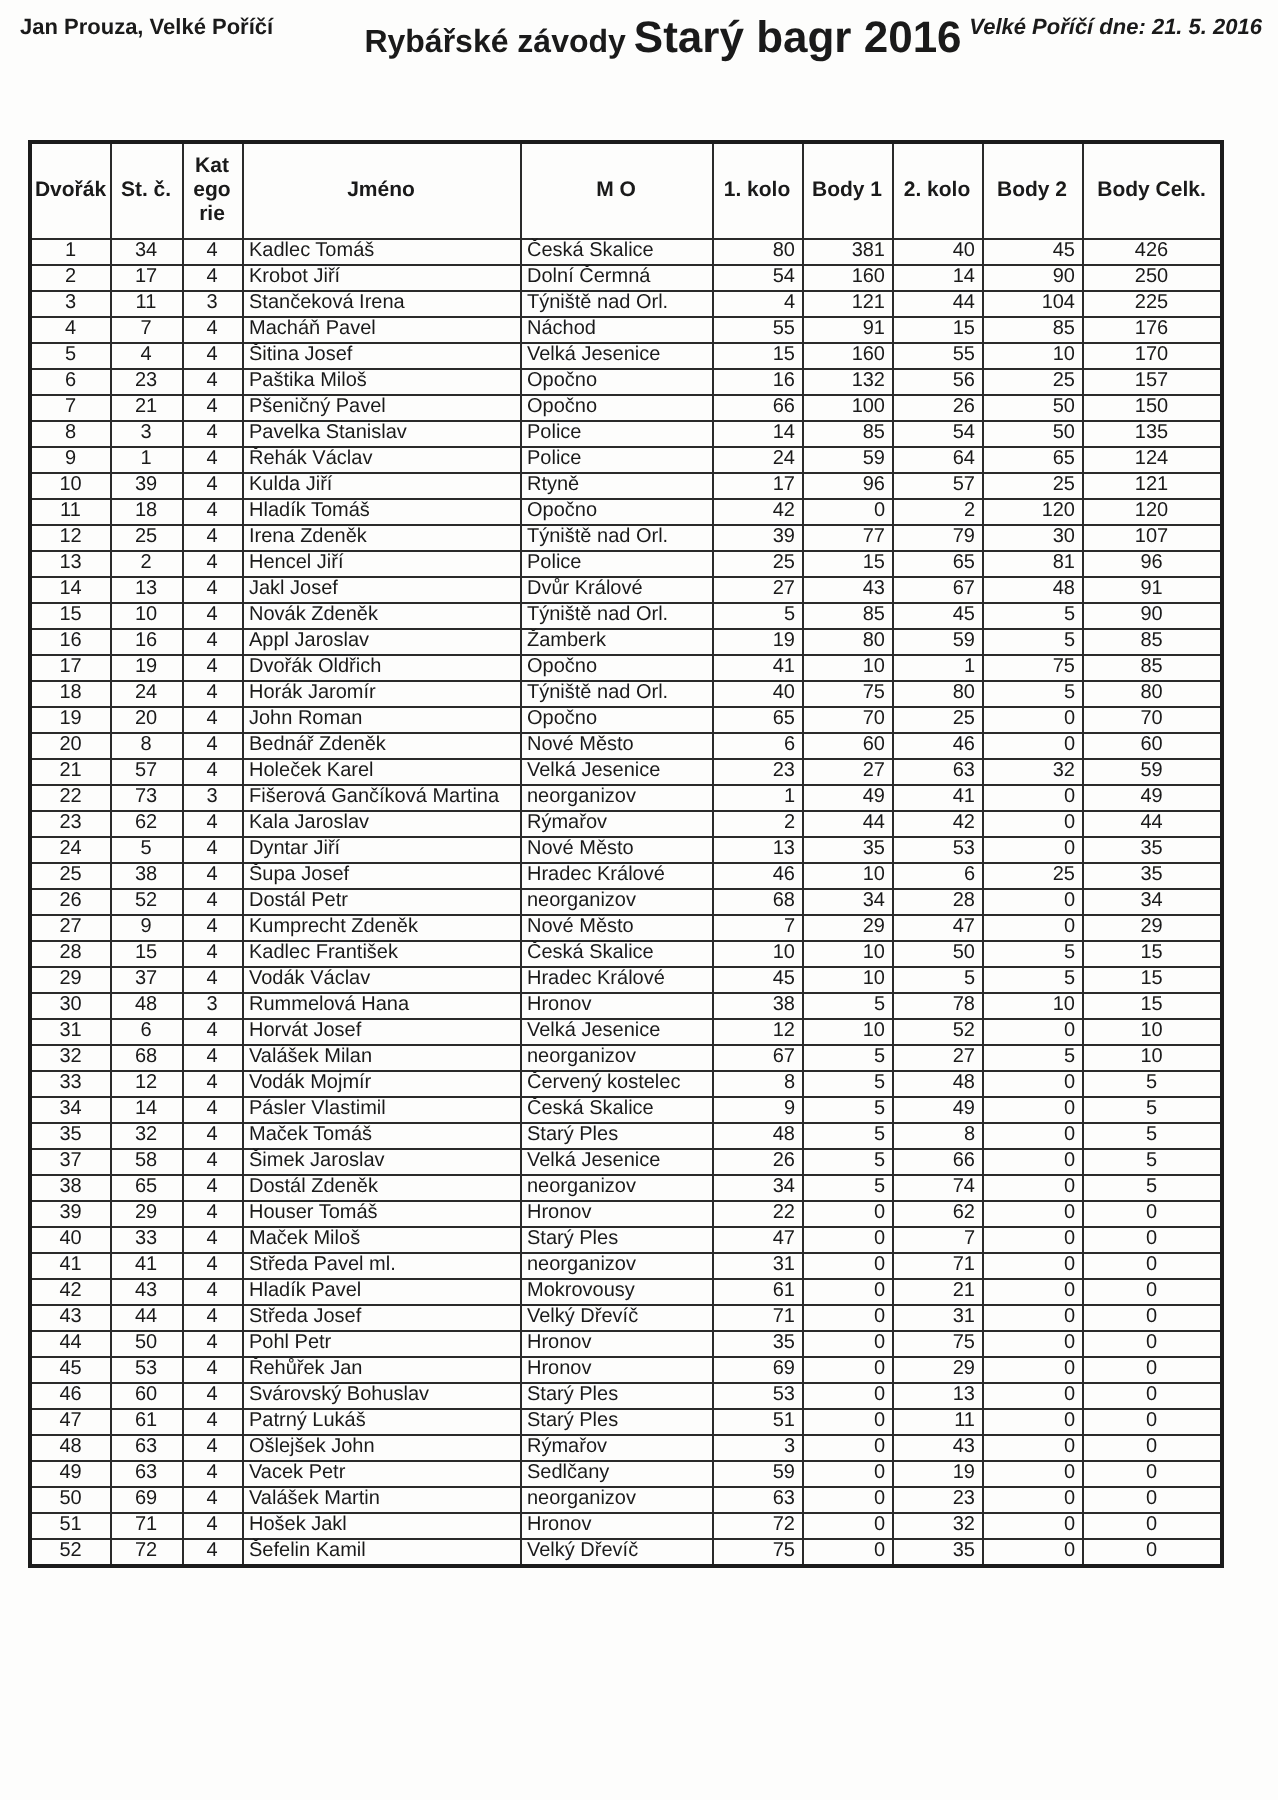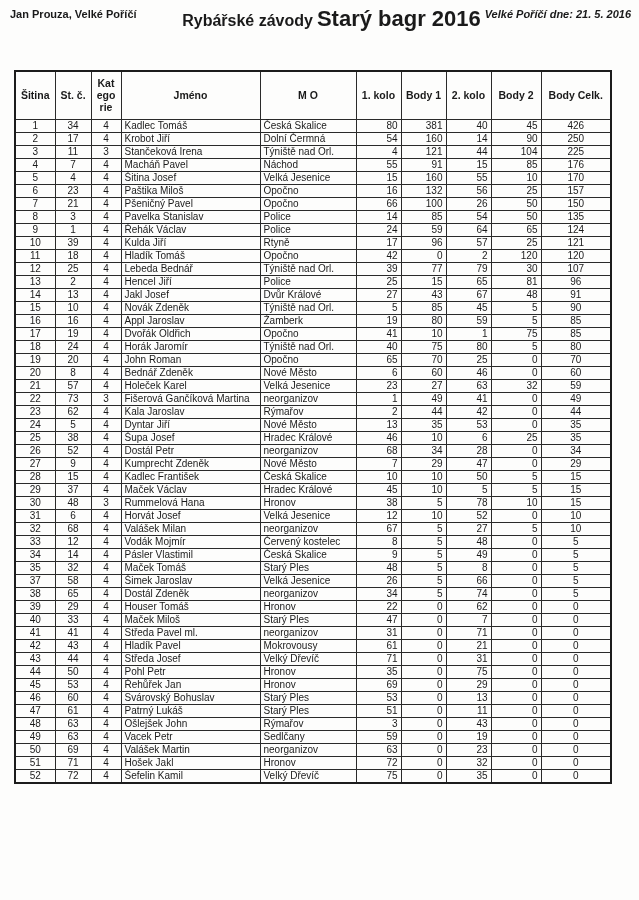--- a/index.html
+++ b/index.html
@@ -95,21 +95,21 @@
         <col style="width: 139px;">
         <col style="width: 96px;">
         <col style="width: 45px;">
         <col style="width: 45px;">
         <col style="width: 45px;">
         <col style="width: 50px;">
         <col style="width: 70px;">
       </colgroup>
     <thead>
       <tr>
-          <th>Šitina</th>
+          <th>Dvořák</th>
           <th>St. č.</th>
           <th>Kat
 ego
 rie</th>
           <th>Jméno</th>
           <th>M O</th>
           <th>1. kolo</th>
           <th>Body 1</th>
           <th>2. kolo</th>
           <th>Body 2</th>
@@ -246,21 +246,21 @@
           <td class="al-r">42</td>
           <td class="al-r">0</td>
           <td class="al-r">2</td>
           <td class="al-r">120</td>
           <td class="al-c">120</td>
         </tr>
         <tr>
           <td class="al-c">12</td>
           <td class="al-c">25</td>
           <td class="al-c">4</td>
-          <td class="al-l">Lebeda Bednář</td>
+          <td class="al-l">Irena Zdeněk</td>
           <td class="al-l">Týniště nad Orl.</td>
           <td class="al-r">39</td>
           <td class="al-r">77</td>
           <td class="al-r">79</td>
           <td class="al-r">30</td>
           <td class="al-c">107</td>
         </tr>
         <tr>
           <td class="al-c">13</td>
           <td class="al-c">2</td>
@@ -450,21 +450,21 @@
           <td class="al-r">10</td>
           <td class="al-r">10</td>
           <td class="al-r">50</td>
           <td class="al-r">5</td>
           <td class="al-c">15</td>
         </tr>
         <tr>
           <td class="al-c">29</td>
           <td class="al-c">37</td>
           <td class="al-c">4</td>
-          <td class="al-l">Maček Václav</td>
+          <td class="al-l">Vodák Václav</td>
           <td class="al-l">Hradec Králové</td>
           <td class="al-r">45</td>
           <td class="al-r">10</td>
           <td class="al-r">5</td>
           <td class="al-r">5</td>
           <td class="al-c">15</td>
         </tr>
         <tr>
           <td class="al-c">30</td>
           <td class="al-c">48</td>

